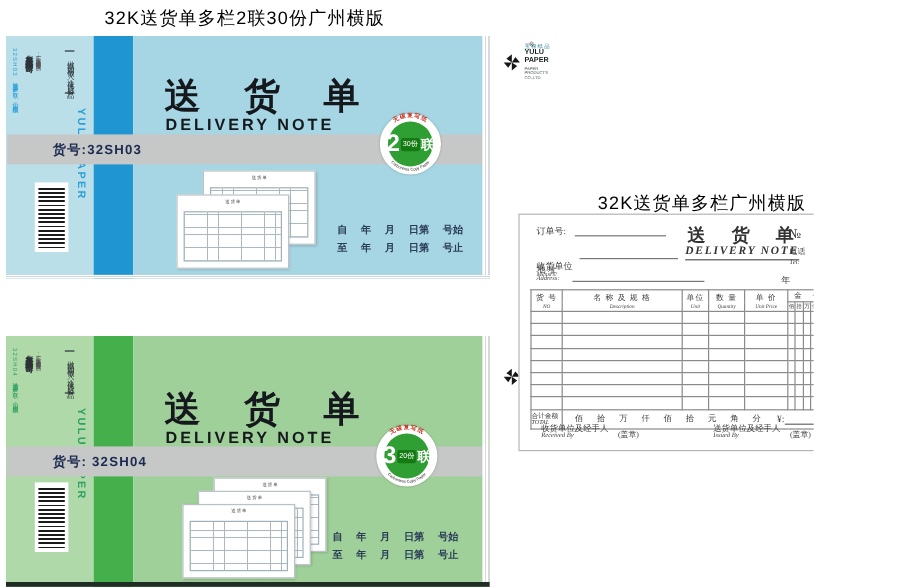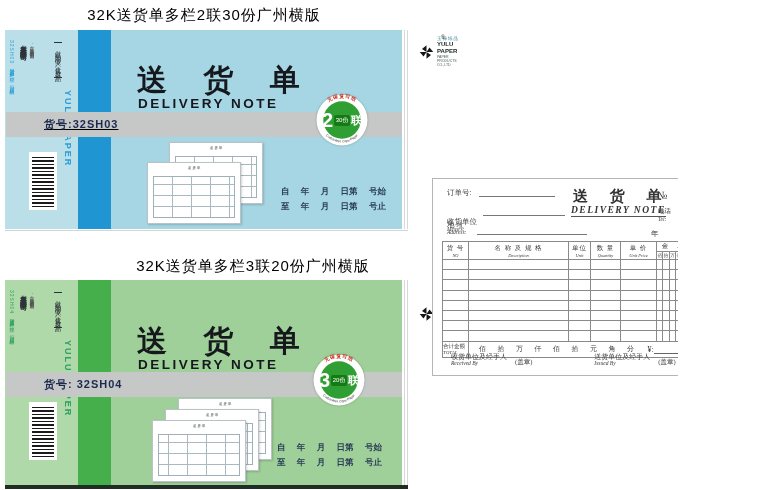--- a/index.html
+++ b/index.html
@@ -52,21 +52,21 @@
   .h1{position:absolute;left:26px;font-size:30px;font-weight:bold;color:var(--cover_ink);
       letter-spacing:14px;white-space:nowrap;}
   .book.blue .h1{top:30px;}
   .book.green .h1{top:41px;}
   .h2{position:absolute;left:27px;font-size:13.5px;font-weight:bold;color:var(--cover_ink);
       letter-spacing:2.5px;}
   .book.blue .h2{top:66px;}
   .book.green .h2{top:77px;}
   .graybar{position:absolute;left:1px;right:1px;height:25px;background:var(--gray_bar);
       display:flex;align-items:center;}
-  .book.blue .graybar{top:82px;text-decoration:underline;}
+  .book.blue .graybar{top:82px;}
   .book.green .graybar{top:92px;}
   .graybar span{margin-left:38px;font-size:11px;font-weight:bold;color:var(--item_ink);letter-spacing:1px;}
   
   .badge{position:absolute;width:52px;height:52px;}
   .book.blue .badge{left:311px;top:64px;}
   .book.green .badge{left:308px;top:74px;}
   .badge svg{position:absolute;inset:0;width:100%;height:100%;filter:drop-shadow(0 0 1px rgba(0,0,0,.25));}
   .badge .bc{position:absolute;inset:0;display:flex;align-items:center;justify-content:center;gap:1px;}
   .bnum{font-size:20px;font-weight:bold;color:#fff;line-height:1;}
   .bbox{font-size:6px;color:#fff;background:var(--badge_box);border-radius:2px;padding:1px 1.5px;}
@@ -205,21 +205,20 @@
       </div>
     </div>
     <div class="dates">
       <div>自 年 月 日第 号始</div>
       <div>至 年 月 日第 号止</div>
     </div>
     <div class="edge-right"></div>
     <div class="edge-bottom"></div>
   </div>
 
-  <div class="caption" style="left:48px;top:257px;width:410px;">32K送货单多栏3联20份广州横版</div>
 
   <div class="book green" style="top:280px;height:209px;">
     <div class="spine">
       <div class="vtx code">32SH04送货单多栏3联20份广州横版</div>
       <div class="vtx comp">华粤玉禄纸品有限公司</div>
       <div class="vtx addr">广东·华粤玉禄纸品有限公司出品</div>
       <div class="vtx slogan">做纸如同做人 造优质好产品</div>
       <div class="vtx yulu">YULU PAPER</div>
       <div class="barcode">
           <div class="bars"></div>
@@ -279,20 +278,21 @@
       </div>
     </div>
     <div class="dates">
       <div>自 年 月 日第 号始</div>
       <div>至 年 月 日第 号止</div>
     </div>
     <div class="edge-right"></div>
     <div class="edge-bottom"></div>
   </div>
 
+  <div class="caption" style="left:432px;top:160px;width:306px;">32K送货单多栏广州横版</div>
 
   <div id="form">
     <div class="flabel" style="left:14px;top:9px;">订单号:</div>
     <div class="fline" style="left:46px;top:17px;width:76px;"></div>
     <div class="flabel" style="left:14px;top:38px;">
       <span>收货单位</span>
       <span class="fen">Messrs:</span>
     </div>
     <div class="fline" style="left:50px;top:36px;width:82px;"></div>
     <div class="flabel" style="left:14px;top:41px;">

